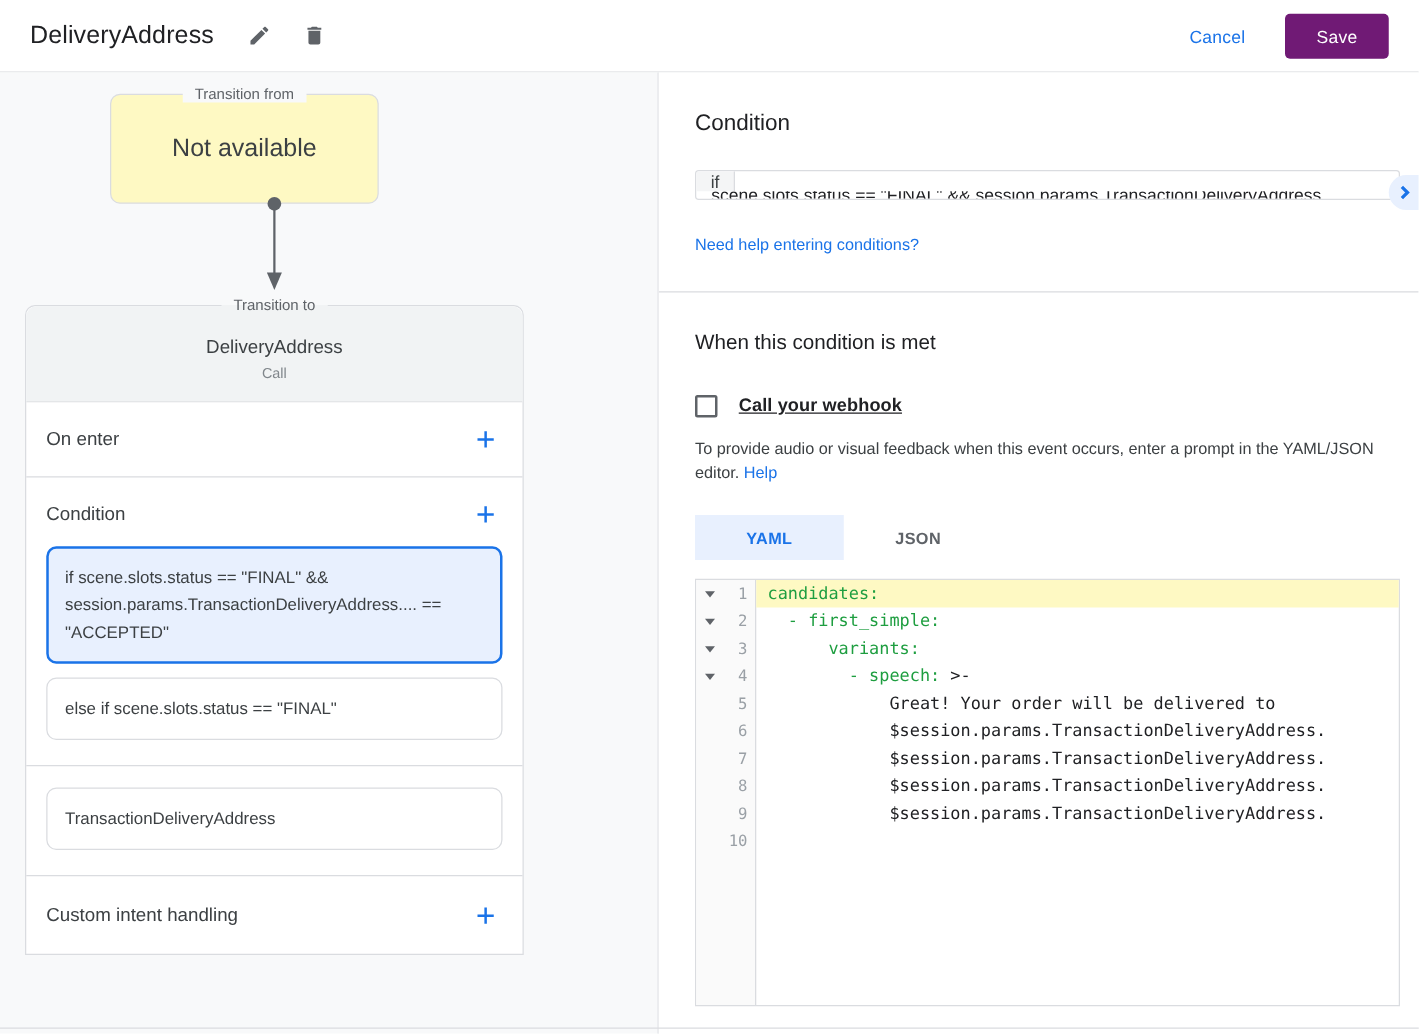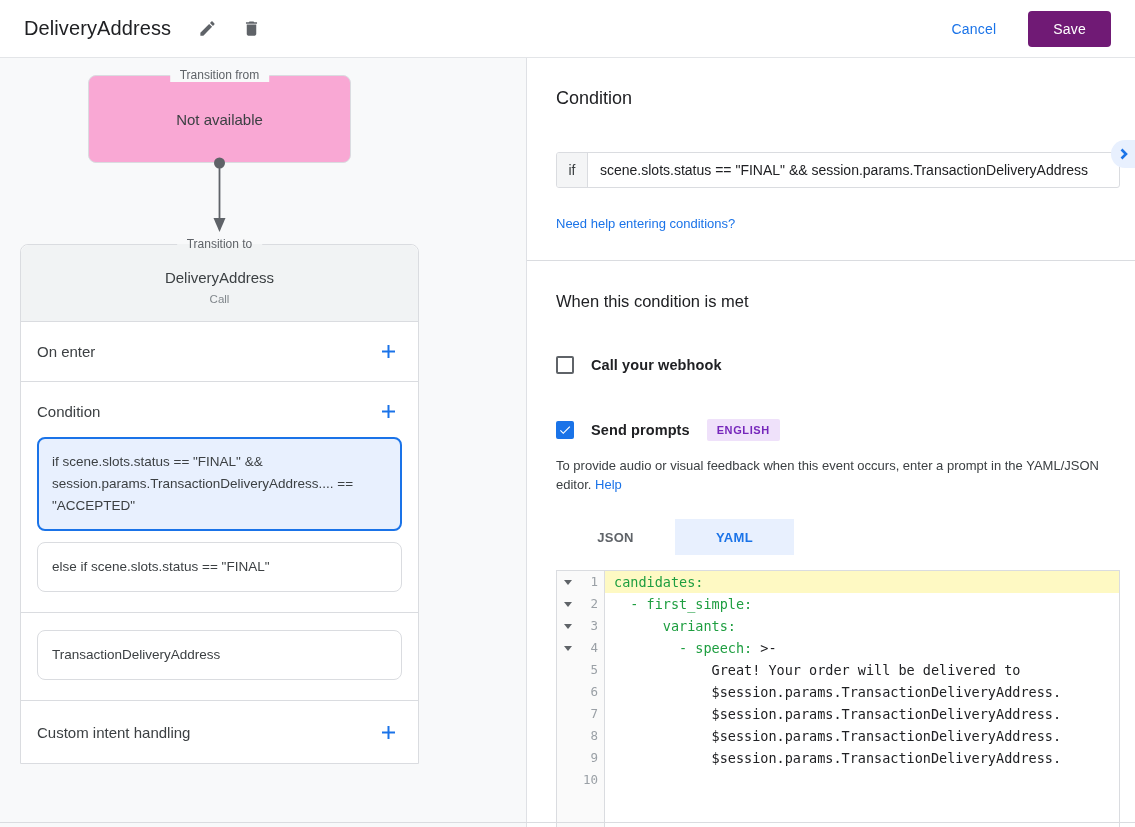--- a/index.html
+++ b/index.html
@@ -19,26 +19,26 @@
   .save-btn { background:#701a75; color:#fff; font-size:14px; font-weight:500; letter-spacing:.2px;
     border:none; border-radius:4px; padding:10px 25px; margin-left:16px; cursor:pointer; }
 
   
   .main { display:flex; height:769px; }
   .left-pane { width:527px; background:#f8f9fa; position:relative; overflow:hidden;
     border-right:1px solid #dfe1e5; }
   .right-pane { flex:1; background:#fff; position:relative; overflow:hidden; }
 
   
-  .tfrom-box { position:absolute; left:88px; top:17px; width:263px; height:88px;
-    background:#f9a8d4; border:1px solid #dadce0; border-radius:8px; }
+  .tfrom-box { position:absolute; left:88px; top:17px; width:215px; height:88px;
+    background:#fef9c3; border:1px solid #dadce0; border-radius:8px; }
   .box-legend { position:absolute; top:-8px; left:50%; transform:translateX(-50%);
     font-size:12px; color:#5f6368; background:#f8f9fa; padding:0 10px; white-space:nowrap; }
   .tfrom-value { height:100%; display:flex; align-items:center; justify-content:center;
-    font-size:15px; color:#3c4043;text-align:center; }
+    font-size:20px; color:#3c4043;text-align:center; }
   .connector { position:absolute; left:211px; top:99px; }
 
   
   .scene-card { position:absolute; left:20px; top:186px; width:399px;
     background:#fff; border:1px solid #dadce0; border-radius:8px 8px 0 0; }
   .scene-card .box-legend { background:linear-gradient(to bottom,#f8f9fa 50%,#f1f3f4 50%); }
   .card-header { background:#f1f3f4; border-bottom:1px solid #dadce0; border-radius:8px 8px 0 0;
     padding:24px 16px 16px; text-align:center; }
   .card-title { font-size:15px; color:#3c4043; }
   .card-subtitle { font-size:11.5px; color:#80868b; margin-top:7px; }
@@ -56,33 +56,33 @@
     margin-top:11px; word-wrap:break-word; cursor:pointer; }
   .cond-box:first-child { margin-top:0; }
   .cond-box.selected { background:#e8f0fe; border:2px solid #1a73e8; padding:12px 13px; }
 
   
   .rp-section { padding:0 15px 0 29px; }
   .cond-heading { font-size:18px; font-weight:400; color:#202124; margin-top:30px; }
   .expand-pill { position:absolute; top:82px; right:-14px; width:38px; height:28px;
     background:#e8f0fe; border-radius:14px; display:flex; align-items:center; padding-left:7px; cursor:pointer; }
   .expand-pill svg { width:12px; height:12px; stroke:#1a73e8; stroke-width:2.6; fill:none; }
-  .if-row { margin-top:43px; height:36px; width:564px; border:1px solid #dadce0; border-radius:3px;
-    display:flex; align-items:stretch; overflow:hidden; }
+  .if-row { margin-top:27px; height:24px; width:564px; border:1px solid #dadce0; border-radius:3px;
+    display:flex; align-items:stretch; overflow:hidden;flex-direction:column; }
   .if-label { width:31px; background:#f4f5f6; border-right:1px solid #dadce0;
     display:flex; align-items:center; justify-content:center; font-size:14px; color:#3c4043; }
   .if-input { flex:1; display:flex; align-items:center; padding:0 12px; font-size:14px;
     color:#202124; white-space:nowrap; overflow:hidden; }
   .link { color:#1a73e8; font-size:13px; cursor:pointer; text-decoration:none; }
   .help-cond-link { display:inline-block; margin-top:28px; }
   .rp-divider { border:none; border-top:1px solid #dadce0; margin-top:28px; }
 
   
   .met-heading { font-size:16.5px; font-weight:400; color:#202124; margin-top:31px; }
-  .check-row { display:flex; align-items:center; margin-top:45px; }
+  .check-row { display:flex; align-items:center; margin-top:32px;text-decoration:underline; }
   .checkbox { width:18px; height:18px; border:2px solid #5f6368; border-radius:2px;
     flex:0 0 auto; cursor:pointer; display:flex; align-items:center; justify-content:center; }
   .checkbox.checked { background:#1a73e8; border-color:#1a73e8; }
   .checkbox svg { width:16px; height:16px; }
   .check-label { font-size:14.5px; font-weight:700; color:#202124; margin-left:17px; letter-spacing:.1px; }
   .lang-badge { margin-left:17px; background:#efe1fa; color:#7627bb; font-size:11px; font-weight:700;
     letter-spacing:.6px; padding:5px 10px; border-radius:2px; }
   .prompt-desc { margin-top:15px; font-size:13px; line-height:19px; color:#3c4043; max-width:564px; }
 
   
@@ -220,35 +220,26 @@
     <hr class="rp-divider">
 
     <div class="rp-section">
       <div class="met-heading">When this condition is met</div>
 
       <div class="check-row">
         <span class="checkbox"></span>
         <span class="check-label">Call your webhook</span>
       </div>
 
-      <div class="check-row">
-        <span class="checkbox checked">
-            <svg viewBox="0 0 24 24">
-              <path d="M9 16.17L4.83 12l-1.42 1.41L9 19 21 7l-1.41-1.41z" fill="#fff"></path>
-            </svg>
-          </span>
-        <span class="check-label">Send prompts</span>
-        <span class="lang-badge">ENGLISH</span>
-      </div>
 
       <p class="prompt-desc"><span>To provide audio or visual feedback when this event occurs, enter a prompt in the YAML/JSON editor.</span> <a class="link">Help</a></p>
 
       <div class="editor-tabs">
+          <div class="tab active">YAML</div>
           <div class="tab">JSON</div>
-          <div class="tab active">YAML</div>
         </div>
 
       <div class="code-editor">
         <div class="gutter-bg"></div>
         <div class="ed-lines">
             <div class="ed-line">
               <span class="ed-fold">
                 <i class="tri"></i>
               </span>
               <span class="ed-num">1</span>

